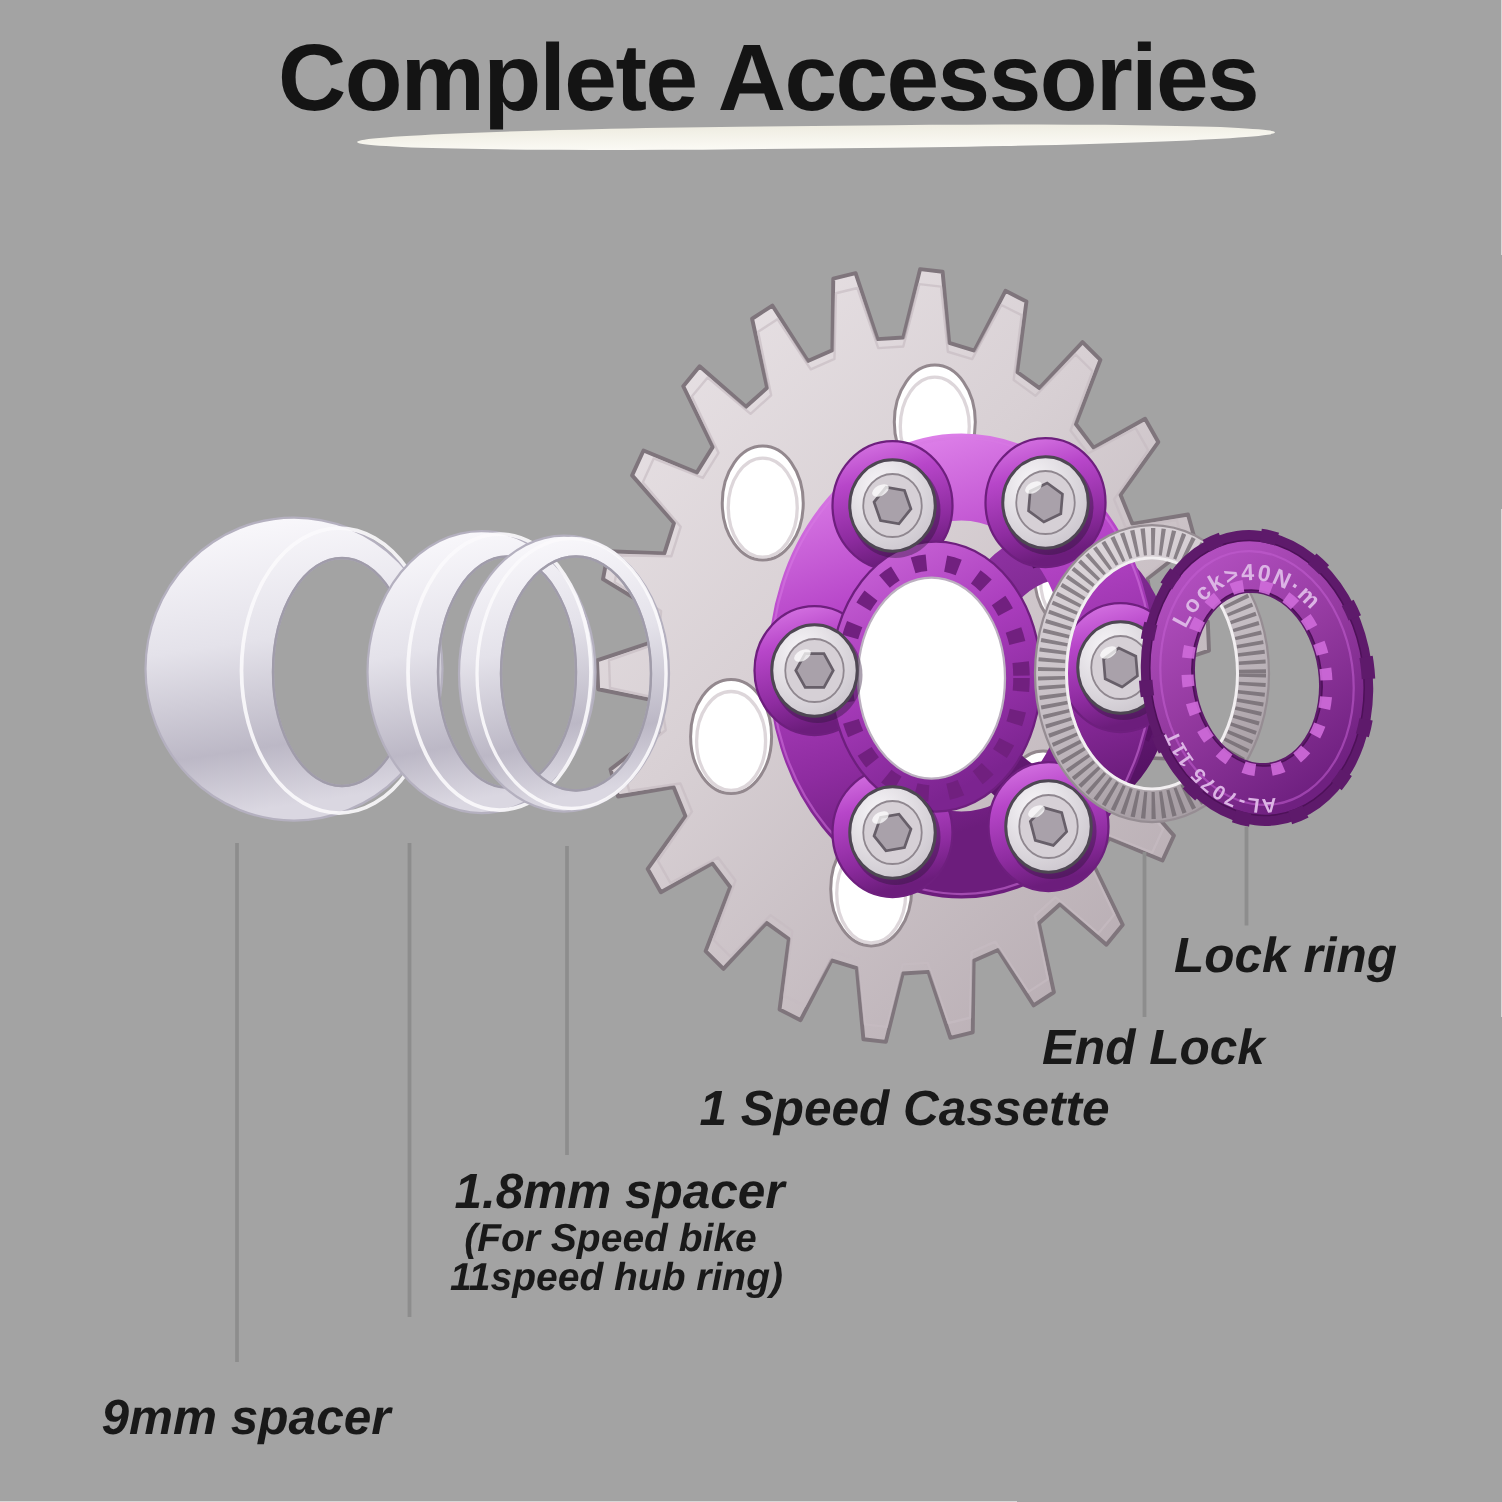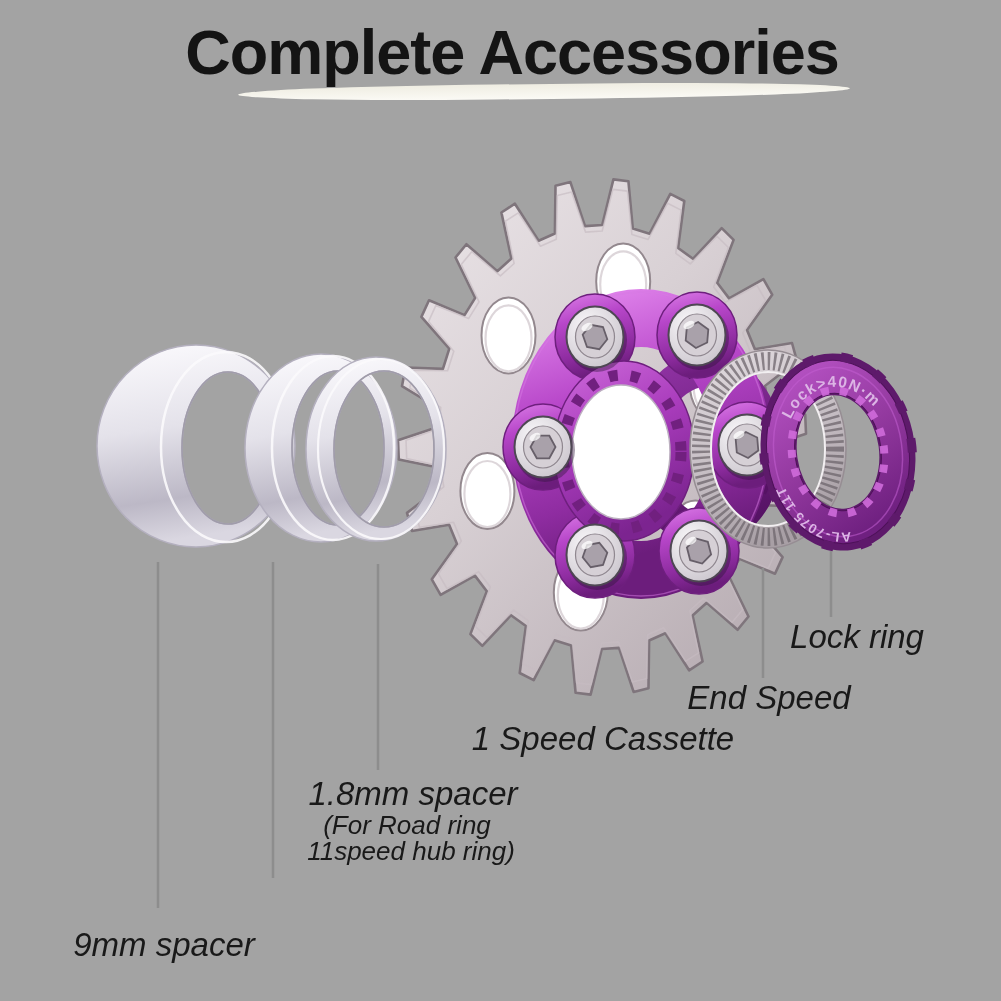--- a/index.html
+++ b/index.html
@@ -13,21 +13,21 @@
     border-radius:50% / 60%;transform:rotate(-0.6deg);
   }
   h1.page-title{
     position:absolute;left:512px;top:16px;transform:translateX(-50%);
     margin:0;font-size:63px;font-weight:700;letter-spacing:-1px;color:#141414;
     white-space:nowrap;
   }
   svg.scene{position:absolute;left:0;top:0;}
   .lbl{
     position:absolute;transform:translateX(-50%);
-    font-style:italic;font-weight:400;font-size:33px;color:#191919;
+    font-style:italic;font-weight:700;font-size:33px;color:#191919;
     white-space:nowrap;line-height:1.0;
   }
   .lbl.small{font-size:26px;}
   .engrave{
     font-family:"Liberation Sans","DejaVu Sans",sans-serif;
     font-weight:700;font-size:15.5px;letter-spacing:1.2px;
     fill:#dcb4e5;text-anchor:middle;
   }
   .engrave-sm{font-size:13.5px;letter-spacing:0.8px;}
 </style>
@@ -208,19 +208,19 @@
     <g stroke="#8d8d8d" stroke-width="2.5">
       <line x1="158" y1="562" x2="158" y2="908"></line>
       <line x1="273" y1="562" x2="273" y2="878"></line>
       <line x1="378" y1="564" x2="378" y2="770"></line>
       <line x1="763" y1="568" x2="763" y2="678"></line>
       <line x1="831" y1="551" x2="831" y2="617"></line>
     </g>
   </svg>
 
   <div class="lbl" style="left:857px;top:620px;">Lock ring</div>
-  <div class="lbl" style="left:769px;top:681px;">End Speed</div>
+  <div class="lbl" style="left:769px;top:681px;">End Lock</div>
   <div class="lbl" style="left:603px;top:722px;text-align:right;">1 Speed Cassette</div>
   <div class="lbl" style="left:413px;top:777px;">1.8mm spacer</div>
-  <div class="lbl small" style="left:407px;top:812px;">(For Road ring</div>
+  <div class="lbl small" style="left:407px;top:812px;">(For Speed bike</div>
   <div class="lbl small" style="left:411px;top:838px;">11speed hub ring)</div>
   <div class="lbl" style="left:164px;top:928px;">9mm spacer</div>
 </div>
 
 </body></html>

